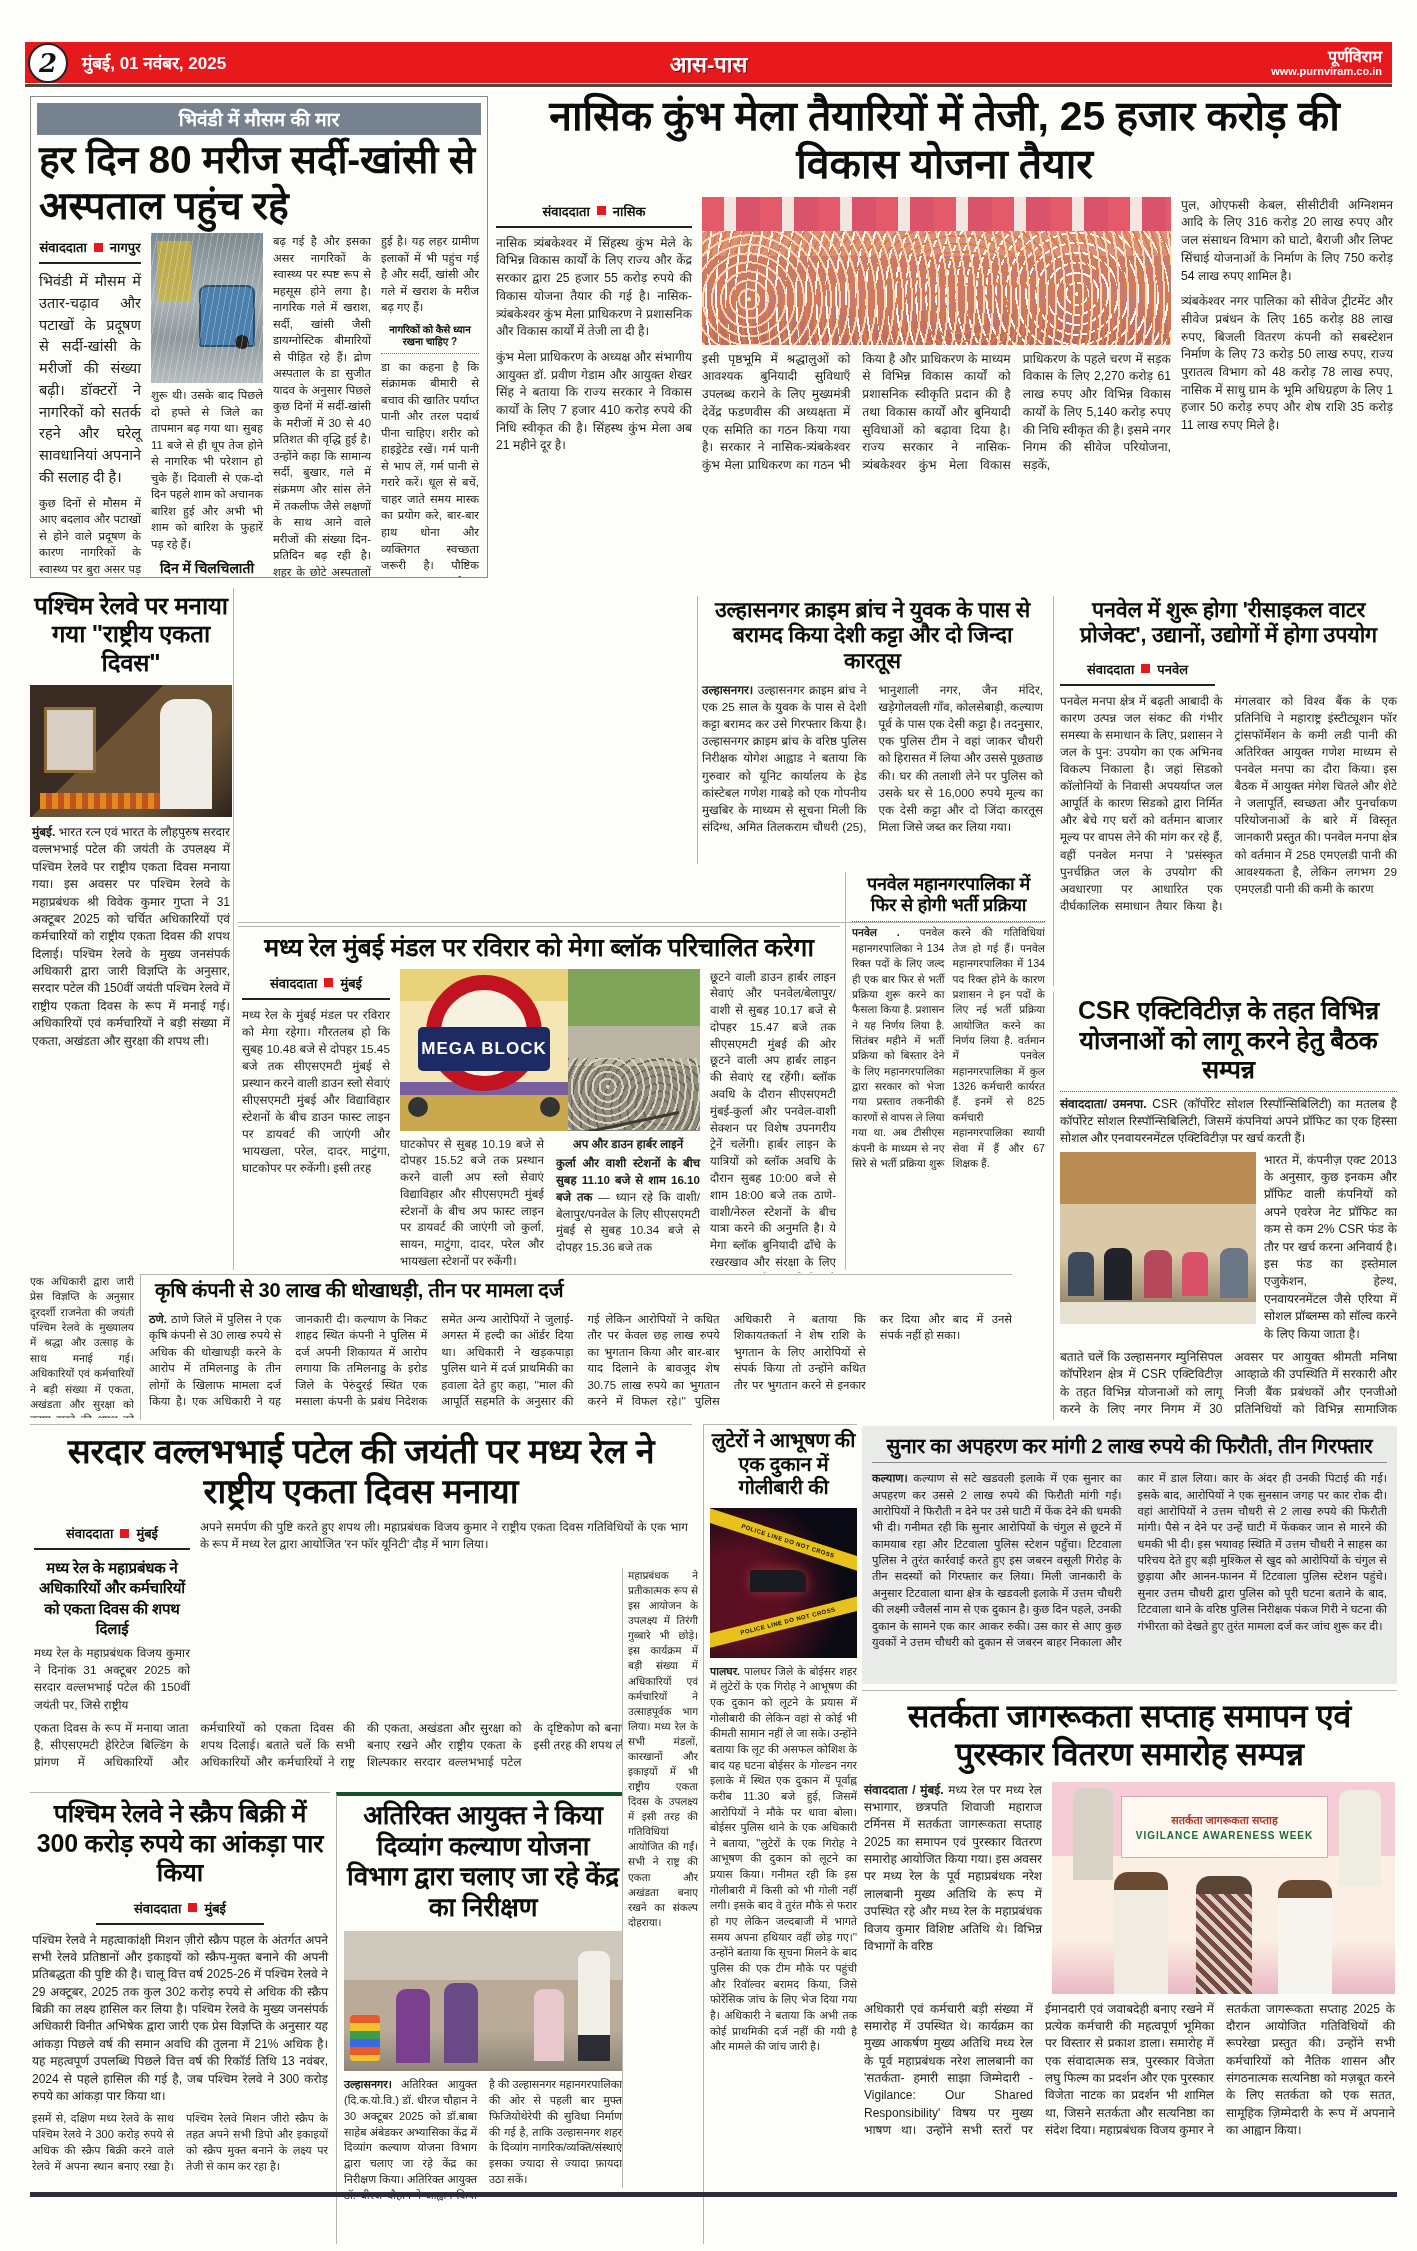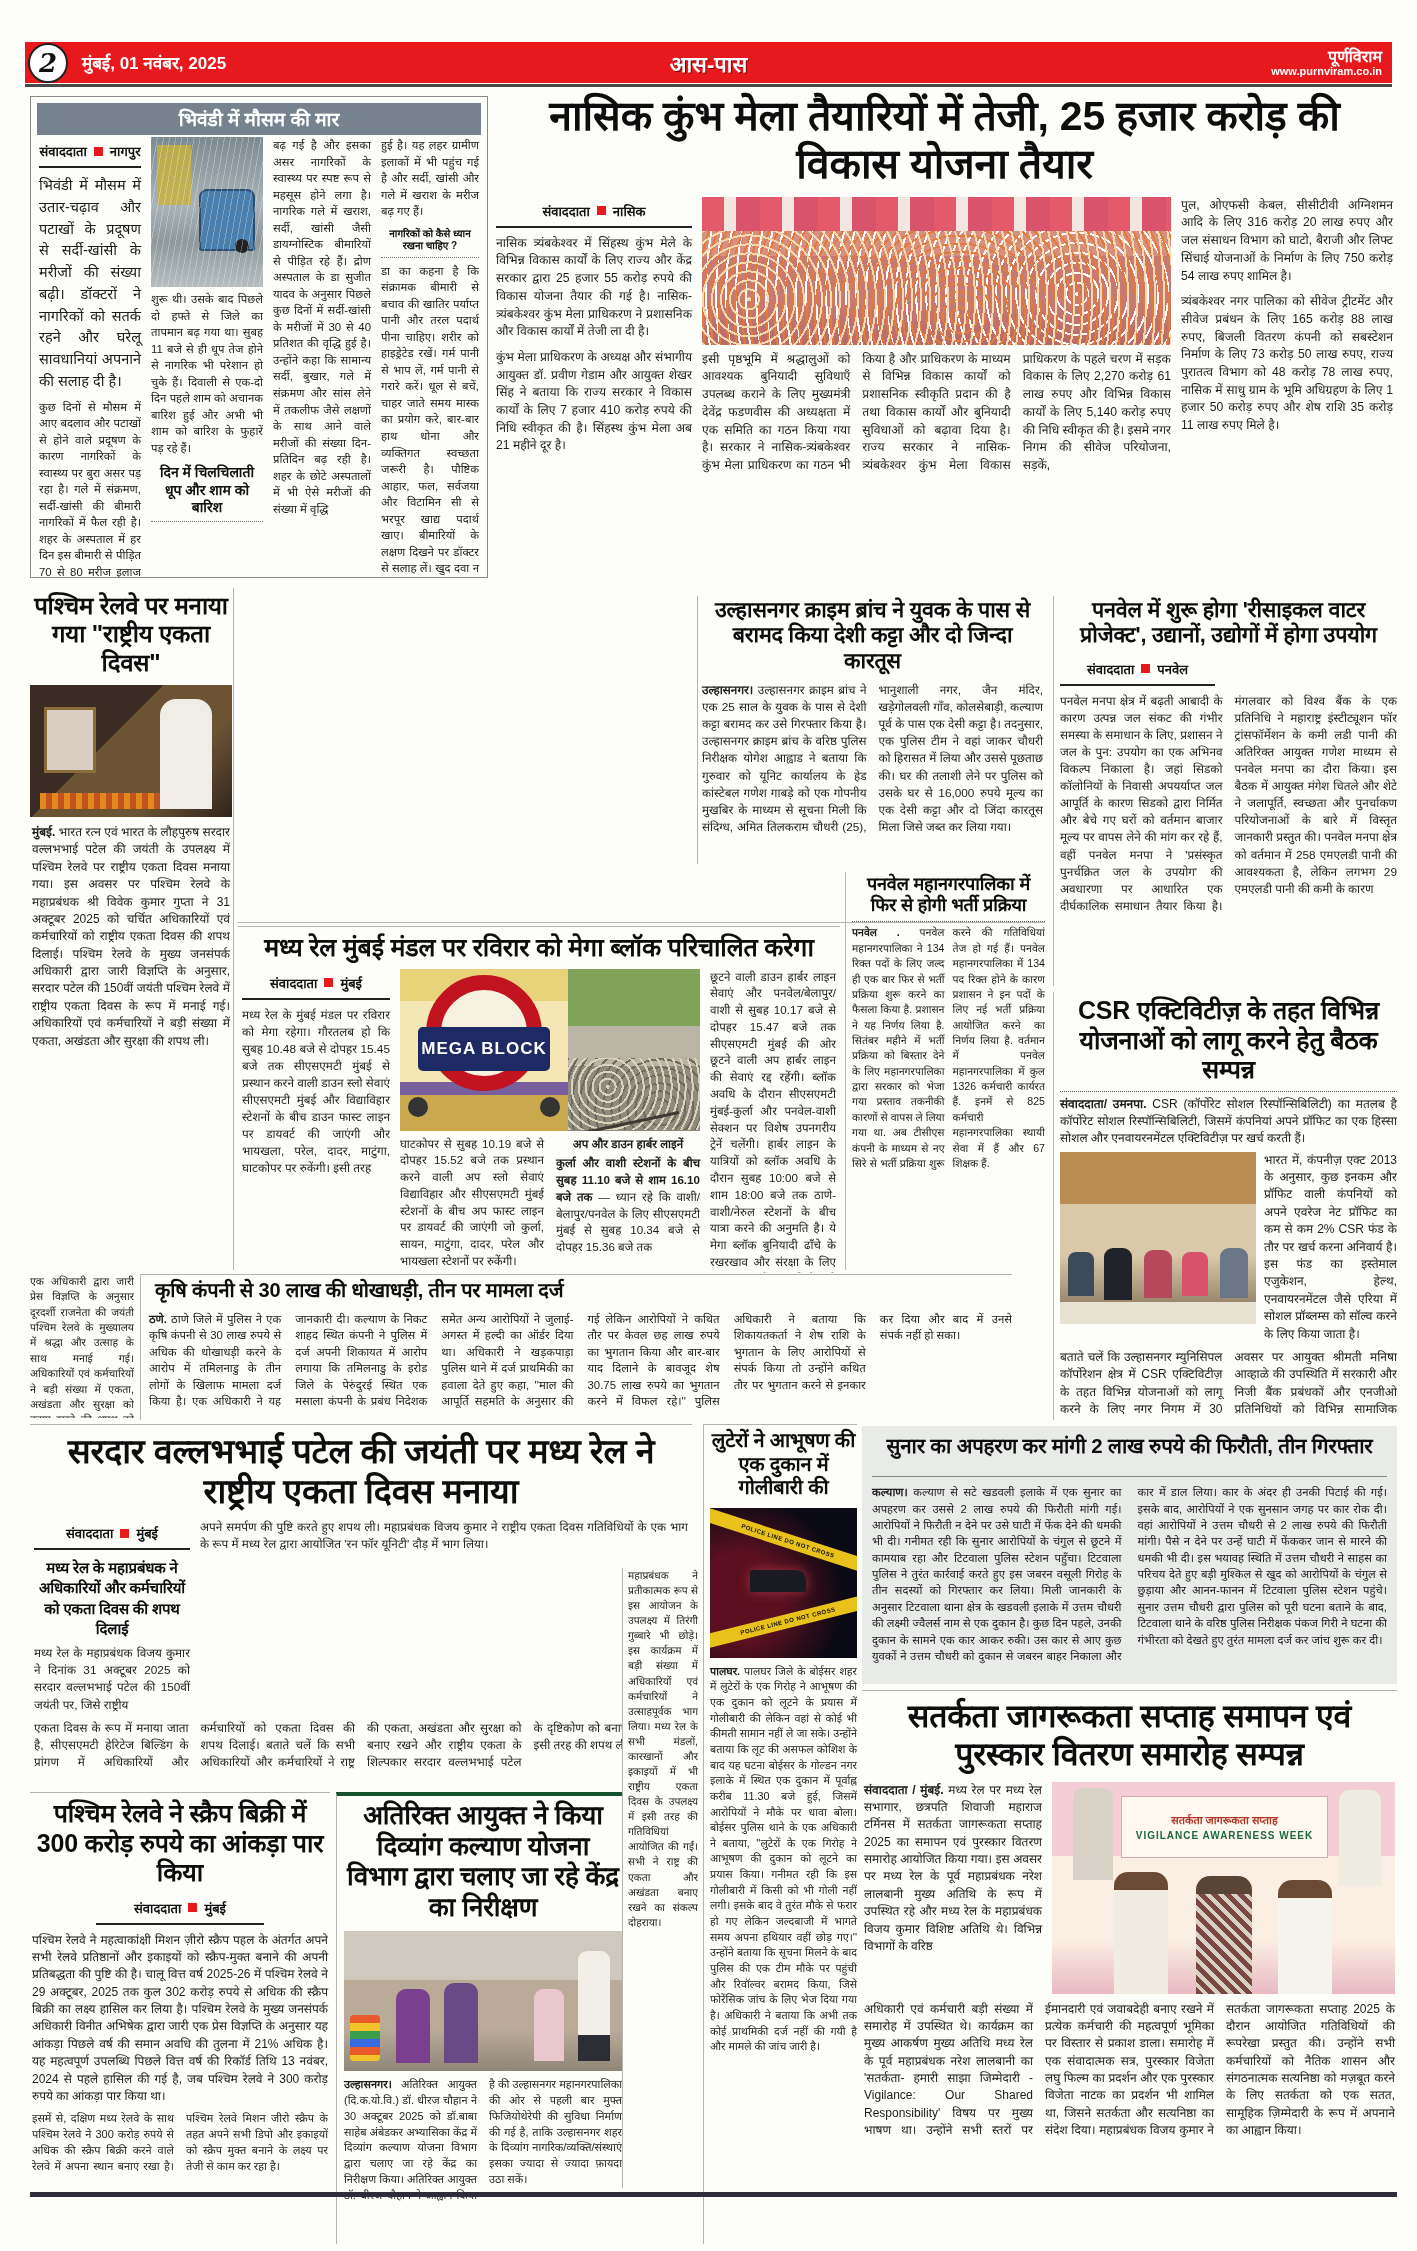--- a/index.html
+++ b/index.html
@@ -56,20 +56,21 @@
     <div class="nm">आस-पास</div>
     <div class="br">
       <div class="b1">पूर्णविराम</div>
       <div class="b2">www.purnviram.co.in</div>
     </div>
   </header>
   <div class="mastrule"></div>
 
   <section class="art" style="left:30px;top:96px;width:456px;height:480px;border:1px solid #8a8a86">
     <div class="kicker">भिवंडी में मौसम की मार</div>
+    <h1 class="hl" style="font-size:39px;margin:2px 8px 4px">हर दिन 80 मरीज सर्दी-खांसी से अस्पताल पहुंच रहे</h1>
     <div class="row" style="margin:2px 8px;height:330px">
       <div class="col" style="flex:0 0 102px">
         <div class="by">
           <span>संवाददाता</span>
           <span class="sq"></span>
           <span>नागपुर</span>
         </div>
         <p class="bd ctr" style="font-size:14.5px;line-height:1.5;margin:0 0 6px">भिवंडी में मौसम में उतार-चढ़ाव और पटाखों के प्रदूषण से सर्दी-खांसी के मरीजों की संख्या बढ़ी। डॉक्टरों ने नागरिकों को सतर्क रहने और घरेलू सावधानियां अपनाने की सलाह दी है।</p>
         <p class="bd" style="margin:0;font-size:11.4px">कुछ दिनों से मौसम में आए बदलाव और पटाखों से होने वाले प्रदूषण के कारण नागरिकों के स्वास्थ्य पर बुरा असर पड़ रहा है। गले में संक्रमण, सर्दी-खांसी की बीमारी नागरिकों में फैल रही है। शहर के अस्पताल में हर दिन इस बीमारी से पीड़ित 70 से 80 मरीज इलाज के लिए आ रहे हैं। इस साल जिले में दशहरे तक बारिश</p>
       </div>
@@ -301,21 +302,21 @@
         </div>
       <div class="abs" style="left:40px;top:62px;width:56px;height:22px;background:#1a1a22;border-radius:3px 10px 2px 2px;box-shadow:0 0 12px #a03040"></div>
     </div>
     <p class="bd" style="margin:6px 0 0;font-size:10.8px">
       <b class="dl">पालघर.</b>
       <span>पालघर जिले के बोईसर शहर में लुटेरों के एक गिरोह ने आभूषण की एक दुकान को लूटने के प्रयास में गोलीबारी की लेकिन वहां से कोई भी कीमती सामान नहीं ले जा सके। उन्होंने बताया कि लूट की असफल कोशिश के बाद यह घटना बोईसर के गोल्डन नगर इलाके में स्थित एक दुकान में पूर्वाह्न करीब 11.30 बजे हुई, जिसमें आरोपियों ने मौके पर धावा बोला। बोईसर पुलिस थाने के एक अधिकारी ने बताया, ''लुटेरों के एक गिरोह ने आभूषण की दुकान को लूटने का प्रयास किया। गनीमत रही कि इस गोलीबारी में किसी को भी गोली नहीं लगी। इसके बाद वे तुरंत मौके से फरार हो गए लेकिन जल्दबाजी में भागते समय अपना हथियार वहीं छोड़ गए।'' उन्होंने बताया कि सूचना मिलने के बाद पुलिस की एक टीम मौके पर पहुंची और रिवॉल्वर बरामद किया, जिसे फोरेंसिक जांच के लिए भेज दिया गया है। अधिकारी ने बताया कि अभी तक कोई प्राथमिकी दर्ज नहीं की गयी है और मामले की जांच जारी है।</span>
     </p>
   </section>
 
   <section class="art" style="left:862px;top:1426px;width:535px;height:258px;background:#e9ebe9;padding:8px 10px;box-sizing:border-box">
-    <h2 class="hl ctr" style="font-size:20.5px;margin:0 0 7px;border-bottom:1px solid #888;padding-bottom:18px">सुनार का अपहरण कर मांगी 2 लाख रुपये की फिरौती, तीन गिरफ्तार</h2>
+    <h2 class="hl ctr" style="font-size:20.5px;margin:0 0 7px;border-bottom:1px solid #888;padding-bottom:4px">सुनार का अपहरण कर मांगी 2 लाख रुपये की फिरौती, तीन गिरफ्तार</h2>
     <div class="c2 bd" style="font-size:11.3px;column-gap:16px">
       <b class="dl">कल्याण।</b>
       <span>कल्याण से सटे खडवली इलाके में एक सुनार का अपहरण कर उससे 2 लाख रुपये की फिरौती मांगी गई। आरोपियों ने फिरौती न देने पर उसे घाटी में फेंक देने की धमकी भी दी। गनीमत रही कि सुनार आरोपियों के चंगुल से छूटने में कामयाब रहा और टिटवाला पुलिस स्टेशन पहुँचा। टिटवाला पुलिस ने तुरंत कार्रवाई करते हुए इस जबरन वसूली गिरोह के तीन सदस्यों को गिरफ्तार कर लिया। मिली जानकारी के अनुसार टिटवाला थाना क्षेत्र के खडवली इलाके में उत्तम चौधरी की लक्ष्मी ज्वैलर्स नाम से एक दुकान है। कुछ दिन पहले, उनकी दुकान के सामने एक कार आकर रुकी। उस कार से आए कुछ युवकों ने उत्तम चौधरी को दुकान से जबरन बाहर निकाला और कार में डाल लिया। कार के अंदर ही उनकी पिटाई की गई। इसके बाद, आरोपियों ने एक सुनसान जगह पर कार रोक दी। वहां आरोपियों ने उत्तम चौधरी से 2 लाख रुपये की फिरौती मांगी। पैसे न देने पर उन्हें घाटी में फेंककर जान से मारने की धमकी भी दी। इस भयावह स्थिति में उत्तम चौधरी ने साहस का परिचय देते हुए बड़ी मुश्किल से खुद को आरोपियों के चंगुल से छुड़ाया और आनन-फानन में टिटवाला पुलिस स्टेशन पहुंचे। सुनार उत्तम चौधरी द्वारा पुलिस को पूरी घटना बताने के बाद, टिटवाला थाने के वरिष्ठ पुलिस निरीक्षक पंकज गिरी ने घटना की गंभीरता को देखते हुए तुरंत मामला दर्ज कर जांच शुरू कर दी।</span>
     </div>
   </section>
 
   <section class="art" style="left:862px;top:1694px;width:535px;height:496px">
     <h1 class="hl ctr" style="font-size:32px;margin:4px 2px 8px">सतर्कता जागरूकता सप्ताह समापन एवं पुरस्कार वितरण समारोह सम्पन्न</h1>
     <div class="row" style="margin:0 2px">
       <div class="col" style="flex:0 0 178px">

